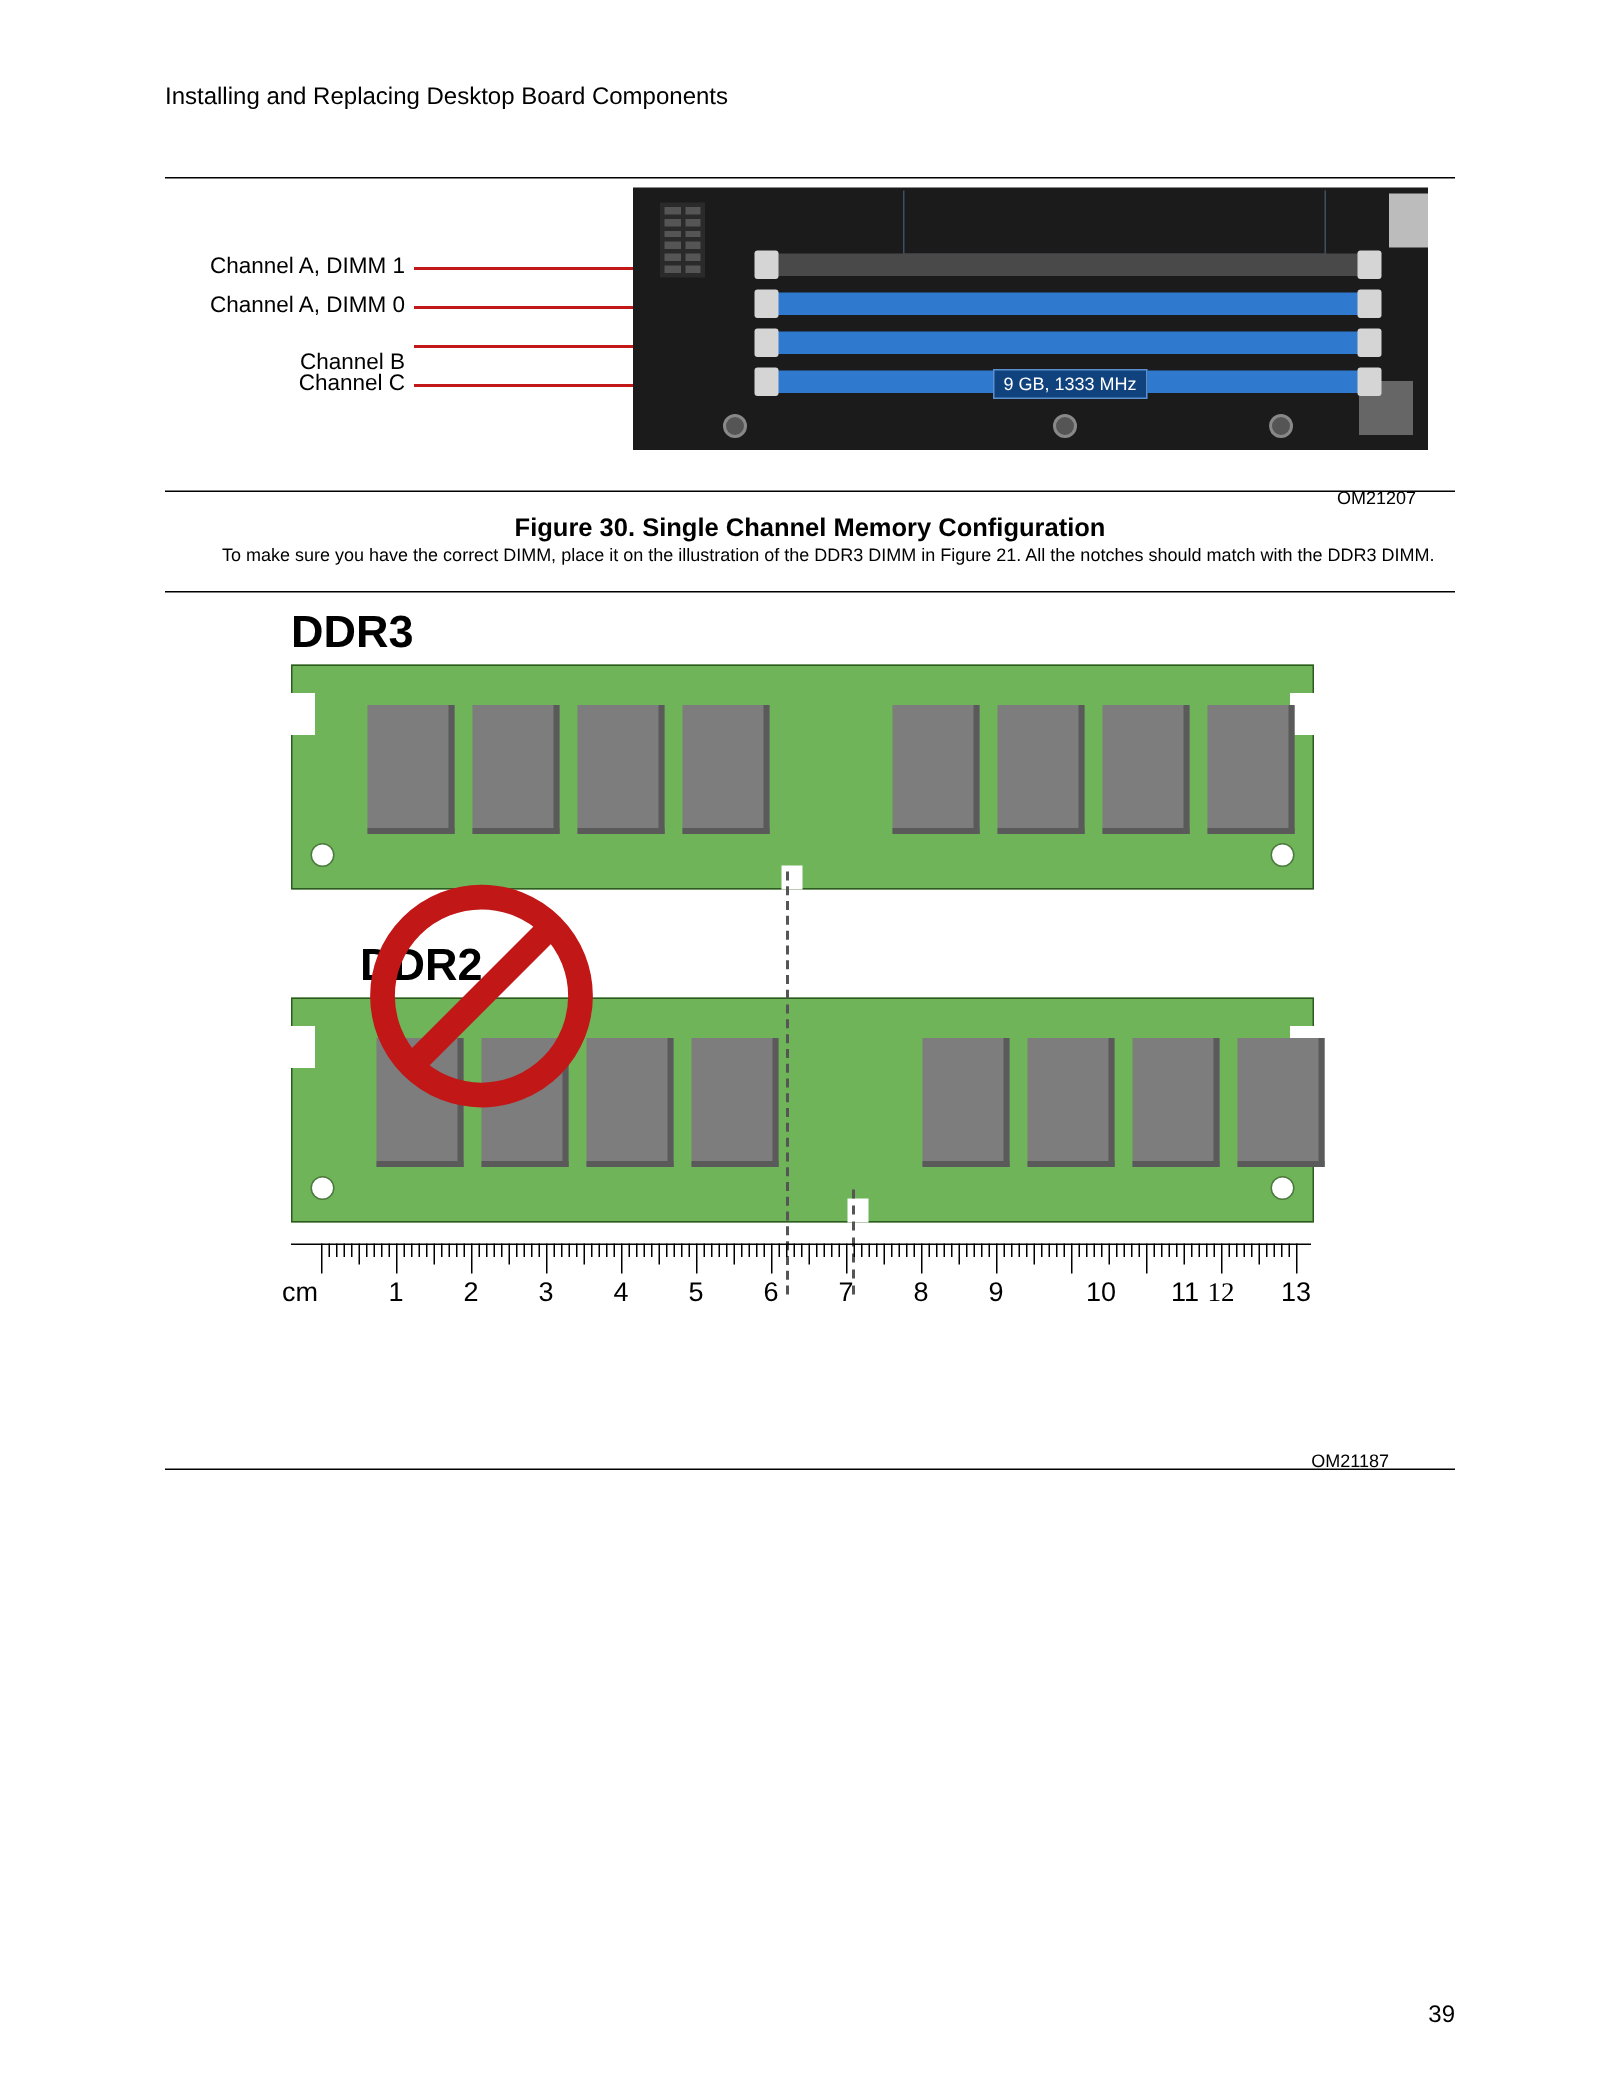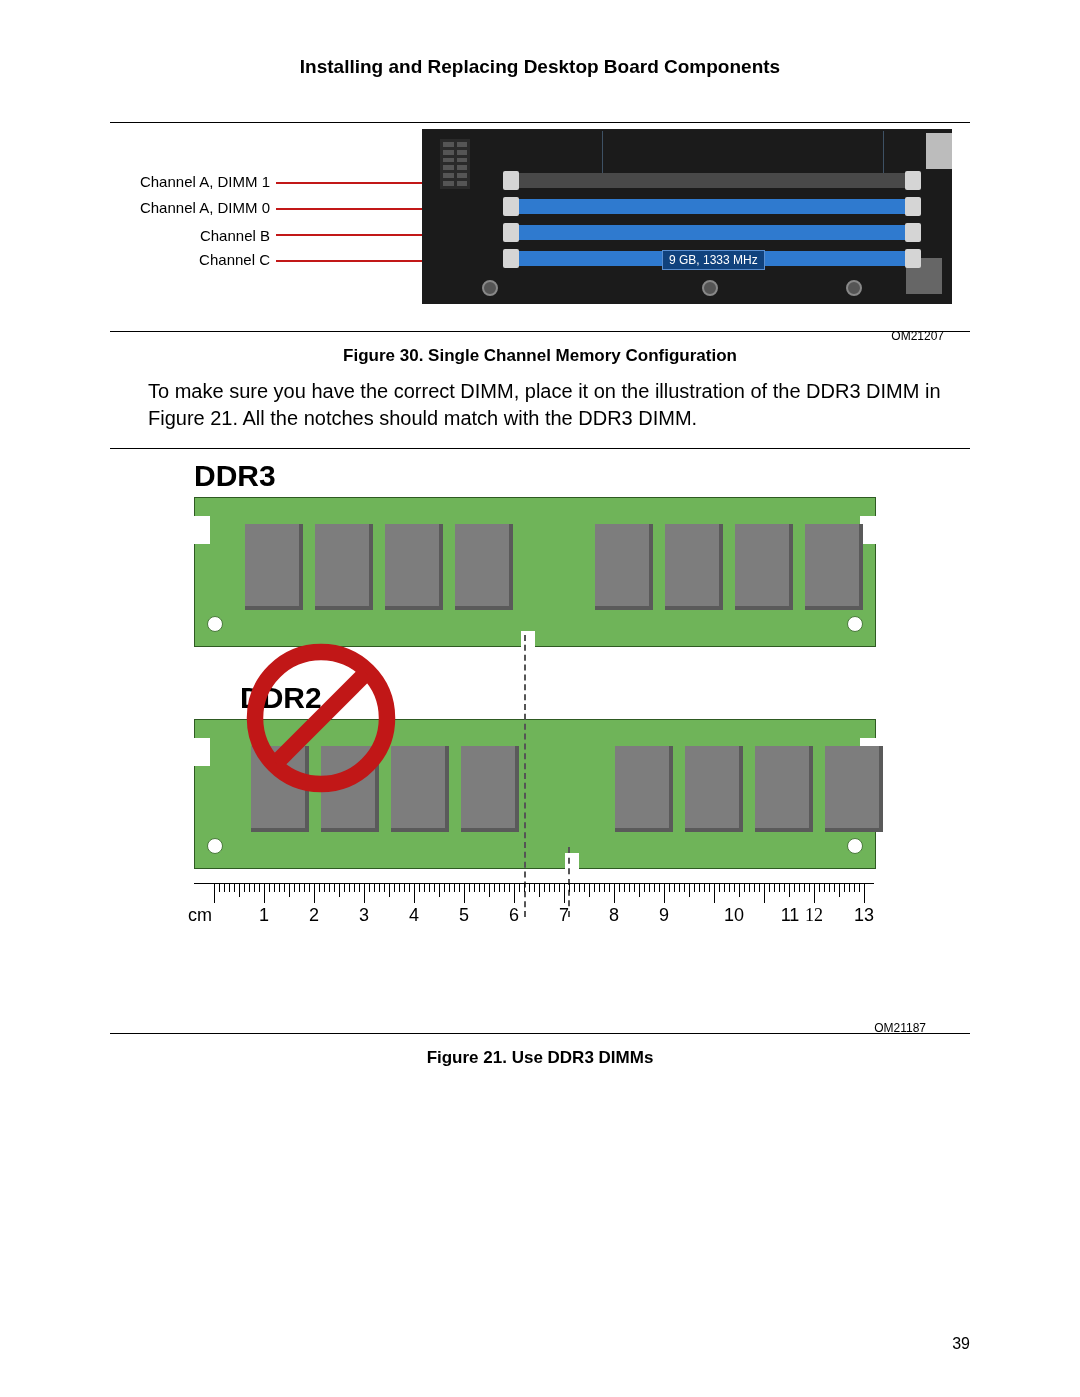--- a/index.html
+++ b/index.html
@@ -10,23 +10,23 @@
     width:1080px;
   }
   .page{
     width:1080px;
     min-height:1397px;
     padding:56px 110px 40px 110px;
     box-sizing:border-box;
     position:relative;
   }
   .running-head{
-    text-align:center;
-    font-weight:bold;
-    font-size:19px;
+    text-align:left;
+    font-weight:normal;
+    font-size:16px;
   }
   .fig-block{
     margin-top:44px;
   }
   .fig-rule{
     border:none;
     border-top:1.2px solid #000;
     margin:0;
   }
   .fig-caption{
@@ -88,23 +88,23 @@
   .fig20 .mb .pad{position:absolute;right:10px;bottom:10px;width:36px;height:36px;background:#666;}
   .fig20-wrap{height:198px;position:relative;}
   
   .h2{
     color:#1166c2;
     font-weight:bold;
     font-size:27px;
     margin:46px 0 6px 0;
   }
   .para{
-    font-size:20px;
+    font-size:12px;
     line-height:1.35;
-    margin:12px 0 0 38px;
+    margin:0 0 0 38px;
   }
   
   .fig21{
     padding:10px 40px 14px 84px;
     position:relative;
   }
   .ddr-label{
     font-family:Arial, sans-serif;
     font-weight:bold;
     font-size:30px;
@@ -158,21 +158,21 @@
   <div class="running-head">Installing and Replacing Desktop Board Components</div>
 
   <div class="fig-block">
     <hr class="fig-rule">
     <div class="fig20">
       <div class="fig20-wrap">
 
         <div class="labels">
           <div style="top:46px">Channel A, DIMM 1</div>
           <div style="top:72px">Channel A, DIMM 0</div>
-          <div style="top:100px">Channel B</div>
+          <div style="top:110px">Channel B</div>
           <div style="top:124px">Channel C</div>
         </div>
         <div class="lead" style="top:55px;left:166px;width:240px"></div>
         <div class="lead" style="top:81px;left:166px;width:240px"></div>
         <div class="lead" style="top:107px;left:166px;width:240px"></div>
         <div class="lead" style="top:133px;left:166px;width:240px"></div>
 
         <div class="mb">
           <div class="jp">
               <i></i>
@@ -418,17 +418,16 @@
             <span style="left: 540px;">10</span>
             <span style="left: 596px;">11</span>
             <span style="left: 620px; font-family: Liberation Serif, serif;">12</span>
             <span style="left: 670px;">13</span>
           </div>
       </div>
 
       <div class="omid2">OM21187</div>
     </div>
     <hr class="fig-rule">
-    <div class="fig-caption">Figure 21.  Use DDR3 DIMMs</div>
   </div>
 
   <div class="page-num">39</div>
 </div>
 
 </body></html>

